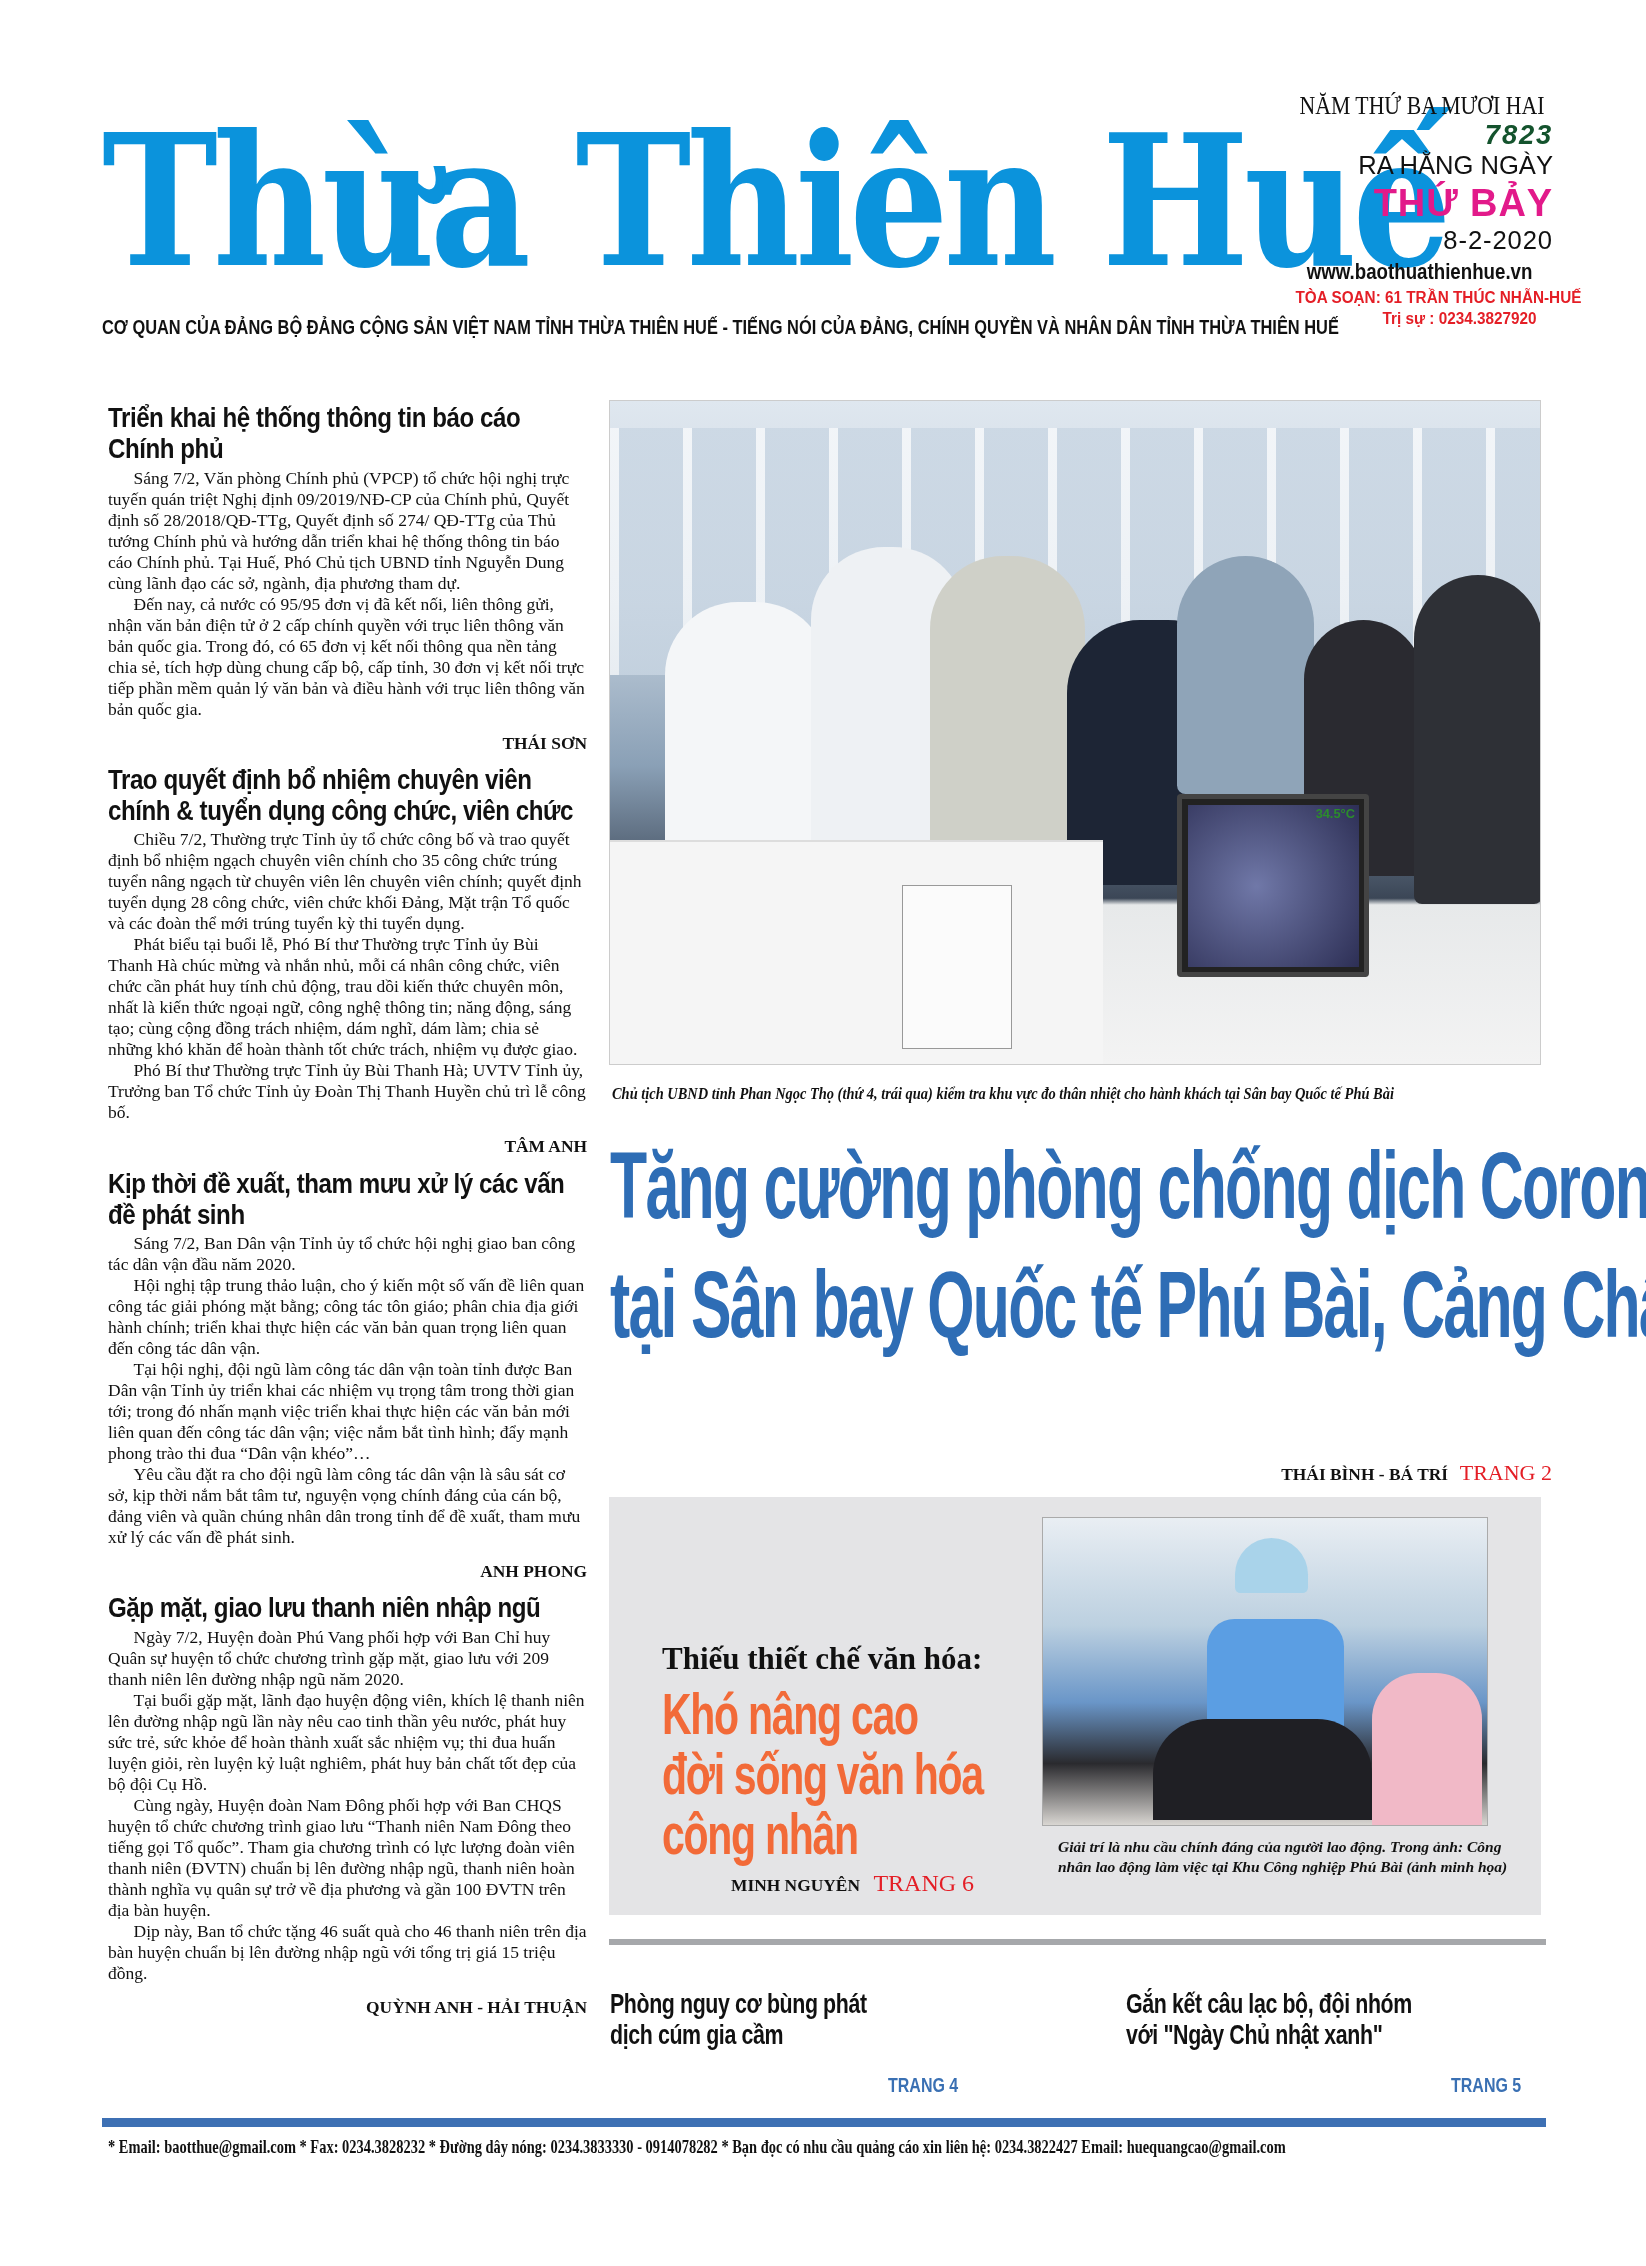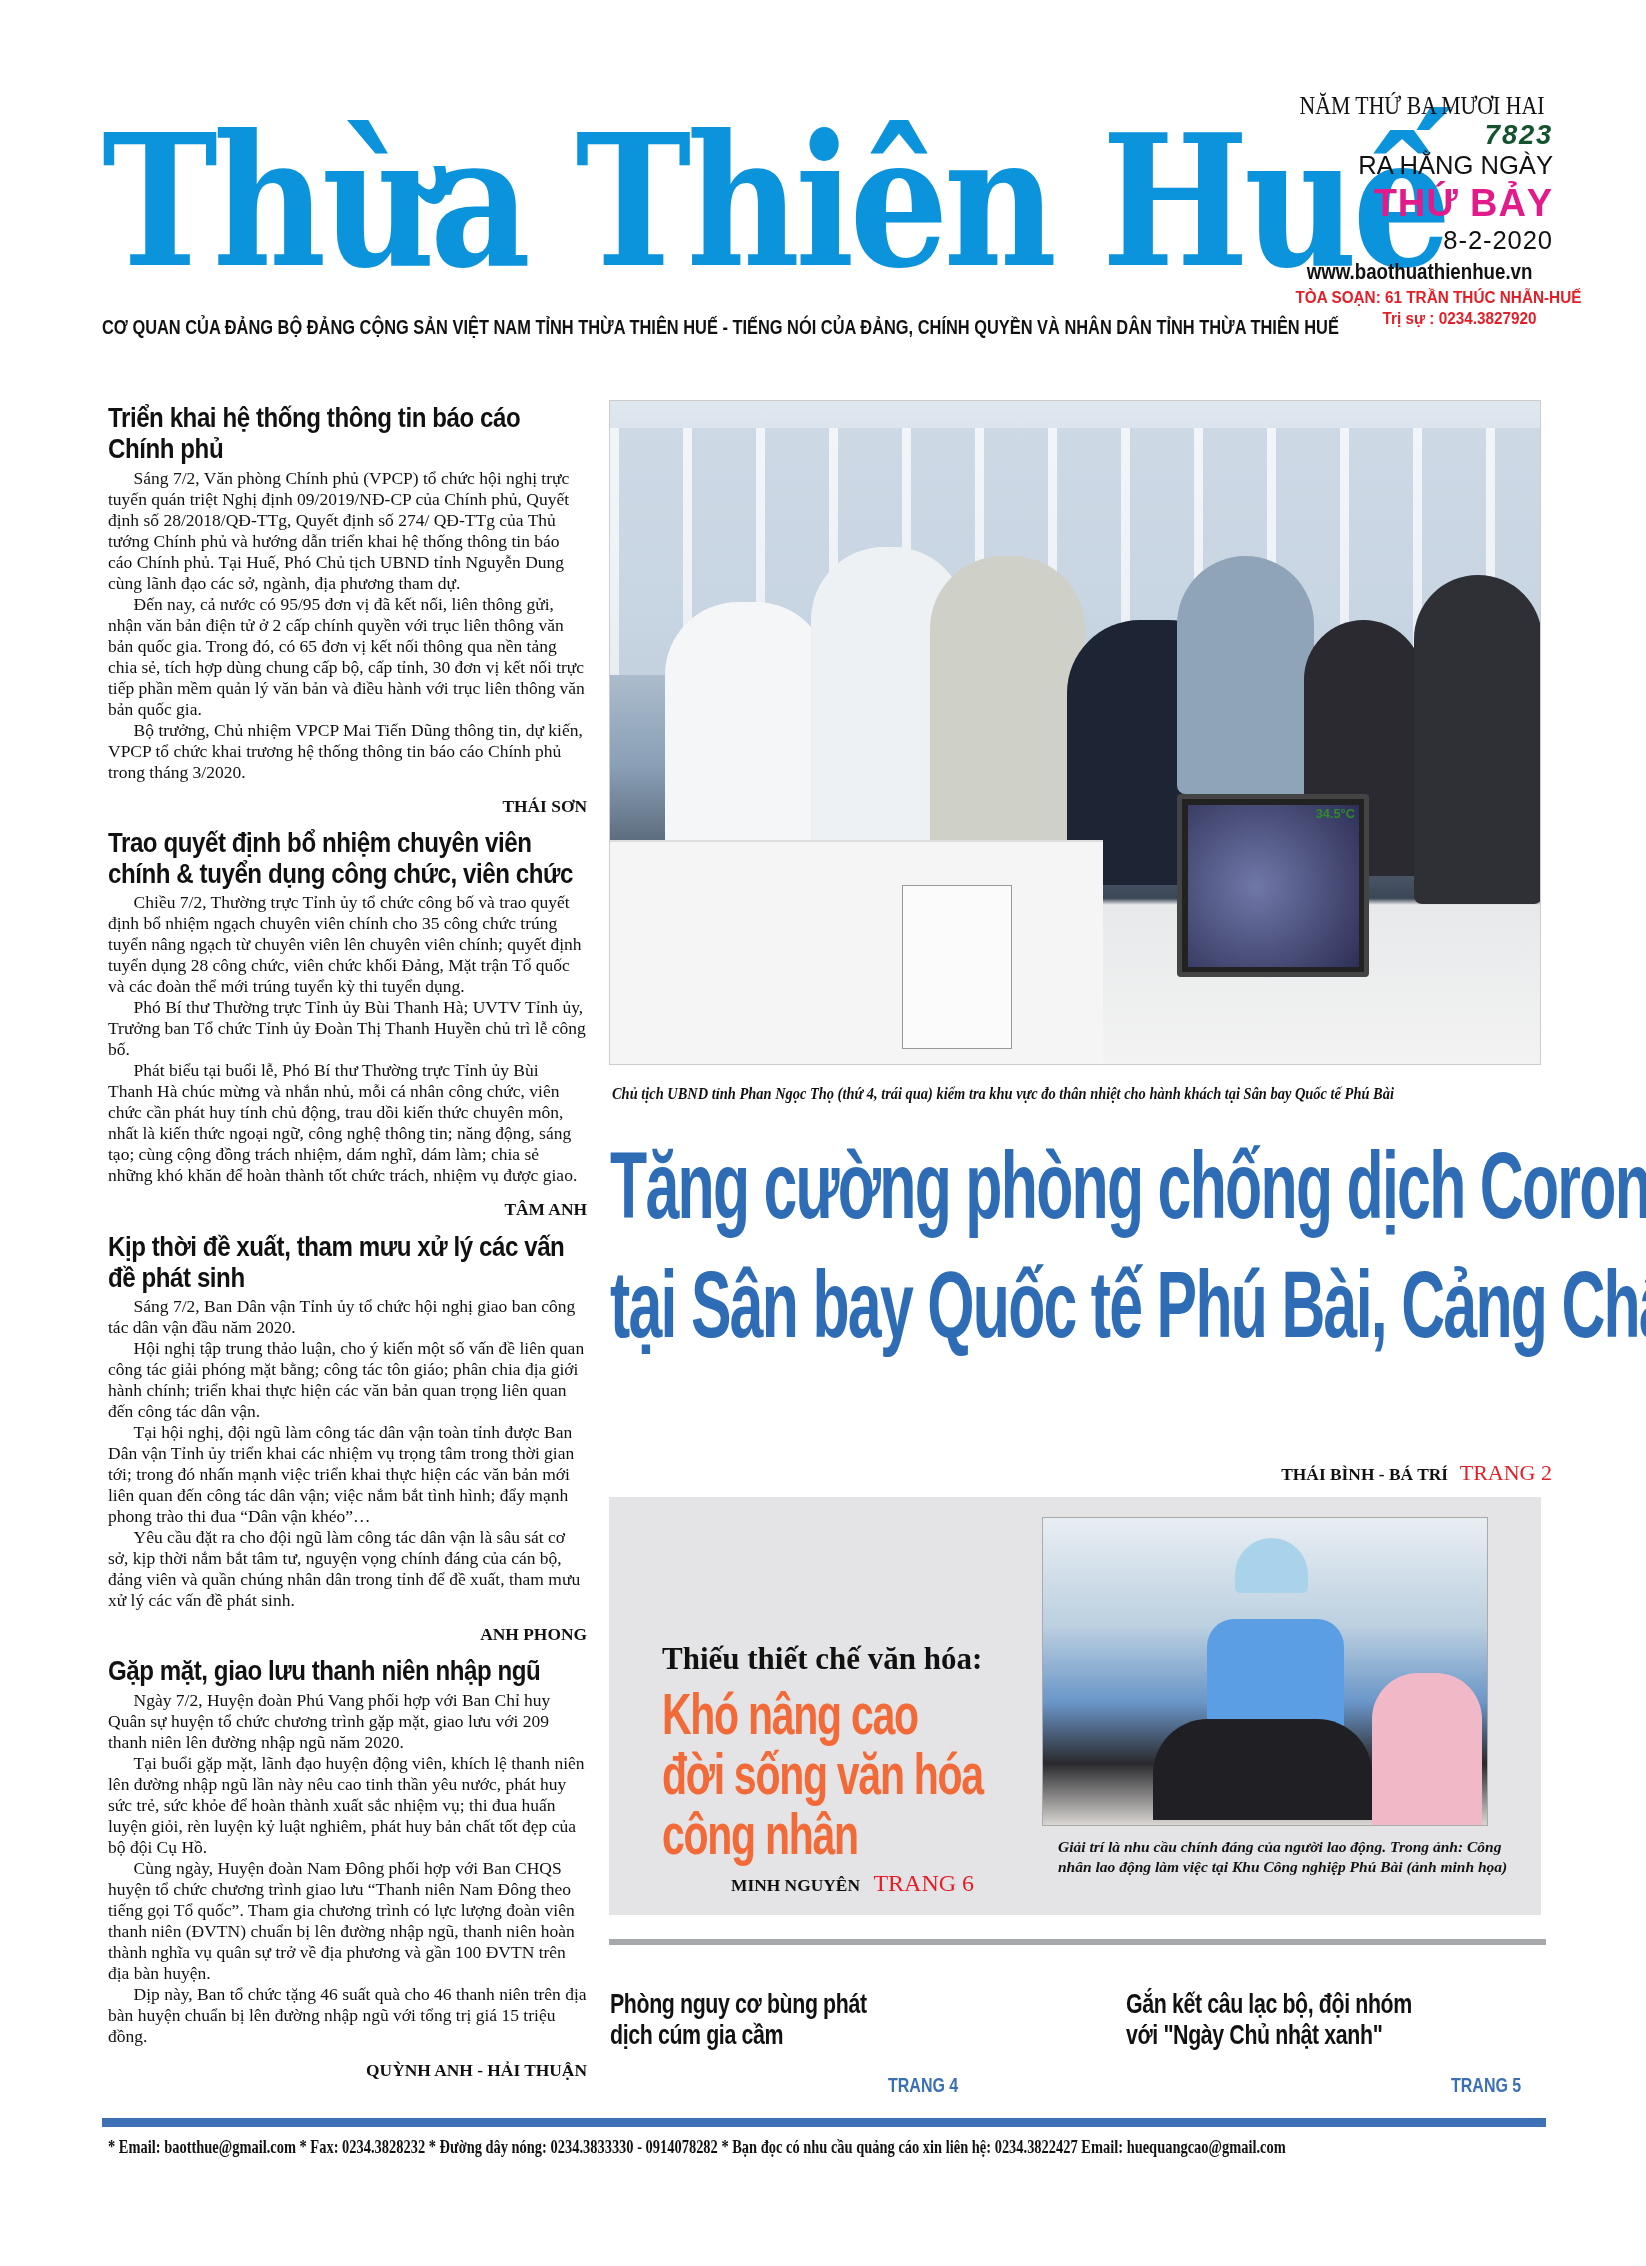--- a/index.html
+++ b/index.html
@@ -152,31 +152,30 @@
 </div>
 
 <div class="tagline">CƠ QUAN CỦA ĐẢNG BỘ ĐẢNG CỘNG SẢN VIỆT NAM TỈNH THỪA THIÊN HUẾ  -  TIẾNG NÓI CỦA ĐẢNG, CHÍNH QUYỀN VÀ NHÂN DÂN TỈNH THỪA THIÊN HUẾ</div>
 
 <div class="left-col">
   <article>
     <h2 class="headline">Triển khai hệ thống thông tin báo cáo Chính phủ</h2>
     <div class="body-text">
       <p>Sáng 7/2, Văn phòng Chính phủ (VPCP) tổ chức hội nghị trực tuyến quán triệt Nghị định 09/2019/NĐ-CP của Chính phủ, Quyết định số 28/2018/QĐ-TTg, Quyết định số 274/ QĐ-TTg của Thủ tướng Chính phủ và hướng dẫn triển khai hệ thống thông tin báo cáo Chính phủ. Tại Huế, Phó Chủ tịch UBND tỉnh Nguyễn Dung cùng lãnh đạo các sở, ngành, địa phương tham dự.</p>
       <p>Đến nay, cả nước có 95/95 đơn vị đã kết nối, liên thông gửi, nhận văn bản điện tử ở 2 cấp chính quyền với trục liên thông văn bản quốc gia. Trong đó, có 65 đơn vị kết nối thông qua nền tảng chia sẻ, tích hợp dùng chung cấp bộ, cấp tỉnh, 30 đơn vị kết nối trực tiếp phần mềm quản lý văn bản và điều hành với trục liên thông văn bản quốc gia.</p>
-      <p>Bộ trưởng, Chủ nhiệm VPCP Mai Tiến Dũng thông tin, dự kiến, VPCP tổ chức khai trương hệ thống thông tin báo cáo Chính phủ trong tháng 3/2020.</p>
     </div>
     <div class="byline">THÁI SƠN</div>
   </article>
 
   <article>
     <h2 class="headline">Trao quyết định bổ nhiệm chuyên viên chính &amp; tuyển dụng công chức, viên chức</h2>
     <div class="body-text">
       <p>Chiều 7/2, Thường trực Tỉnh ủy tổ chức công bố và trao quyết định bổ nhiệm ngạch chuyên viên chính cho 35 công chức trúng tuyển nâng ngạch từ chuyên viên lên chuyên viên chính; quyết định tuyển dụng 28 công chức, viên chức khối Đảng, Mặt trận Tổ quốc và các đoàn thể mới trúng tuyển kỳ thi tuyển dụng.</p>
+      <p>Phát biểu tại buổi lễ, Phó Bí thư Thường trực Tỉnh ủy Bùi Thanh Hà chúc mừng và nhắn nhủ, mỗi cá nhân công chức, viên chức cần phát huy tính chủ động, trau dồi kiến thức chuyên môn, nhất là kiến thức ngoại ngữ, công nghệ thông tin; năng động, sáng tạo; cùng cộng đồng trách nhiệm, dám nghĩ, dám làm; chia sẻ những khó khăn để hoàn thành tốt chức trách, nhiệm vụ được giao.</p>
       <p>Phó Bí thư Thường trực Tỉnh ủy Bùi Thanh Hà; UVTV Tỉnh ủy, Trưởng ban Tổ chức Tỉnh ủy Đoàn Thị Thanh Huyền chủ trì lễ công bố.</p>
-      <p>Phát biểu tại buổi lễ, Phó Bí thư Thường trực Tỉnh ủy Bùi Thanh Hà chúc mừng và nhắn nhủ, mỗi cá nhân công chức, viên chức cần phát huy tính chủ động, trau dồi kiến thức chuyên môn, nhất là kiến thức ngoại ngữ, công nghệ thông tin; năng động, sáng tạo; cùng cộng đồng trách nhiệm, dám nghĩ, dám làm; chia sẻ những khó khăn để hoàn thành tốt chức trách, nhiệm vụ được giao.</p>
     </div>
     <div class="byline">TÂM ANH</div>
   </article>
 
   <article>
     <h2 class="headline">Kịp thời đề xuất, tham mưu xử lý các vấn đề phát sinh</h2>
     <div class="body-text">
       <p>Sáng 7/2, Ban Dân vận Tỉnh ủy tổ chức hội nghị giao ban công tác dân vận đầu năm 2020.</p>
       <p>Hội nghị tập trung thảo luận, cho ý kiến một số vấn đề liên quan công tác giải phóng mặt bằng; công tác tôn giáo; phân chia địa giới hành chính; triển khai thực hiện các văn bản quan trọng liên quan đến công tác dân vận.</p>
       <p>Tại hội nghị, đội ngũ làm công tác dân vận toàn tỉnh được Ban Dân vận Tỉnh ủy triển khai các nhiệm vụ trọng tâm trong thời gian tới; trong đó nhấn mạnh việc triển khai thực hiện các văn bản mới liên quan đến công tác dân vận; việc nắm bắt tình hình; đẩy mạnh phong trào thi đua “Dân vận khéo”…</p>

